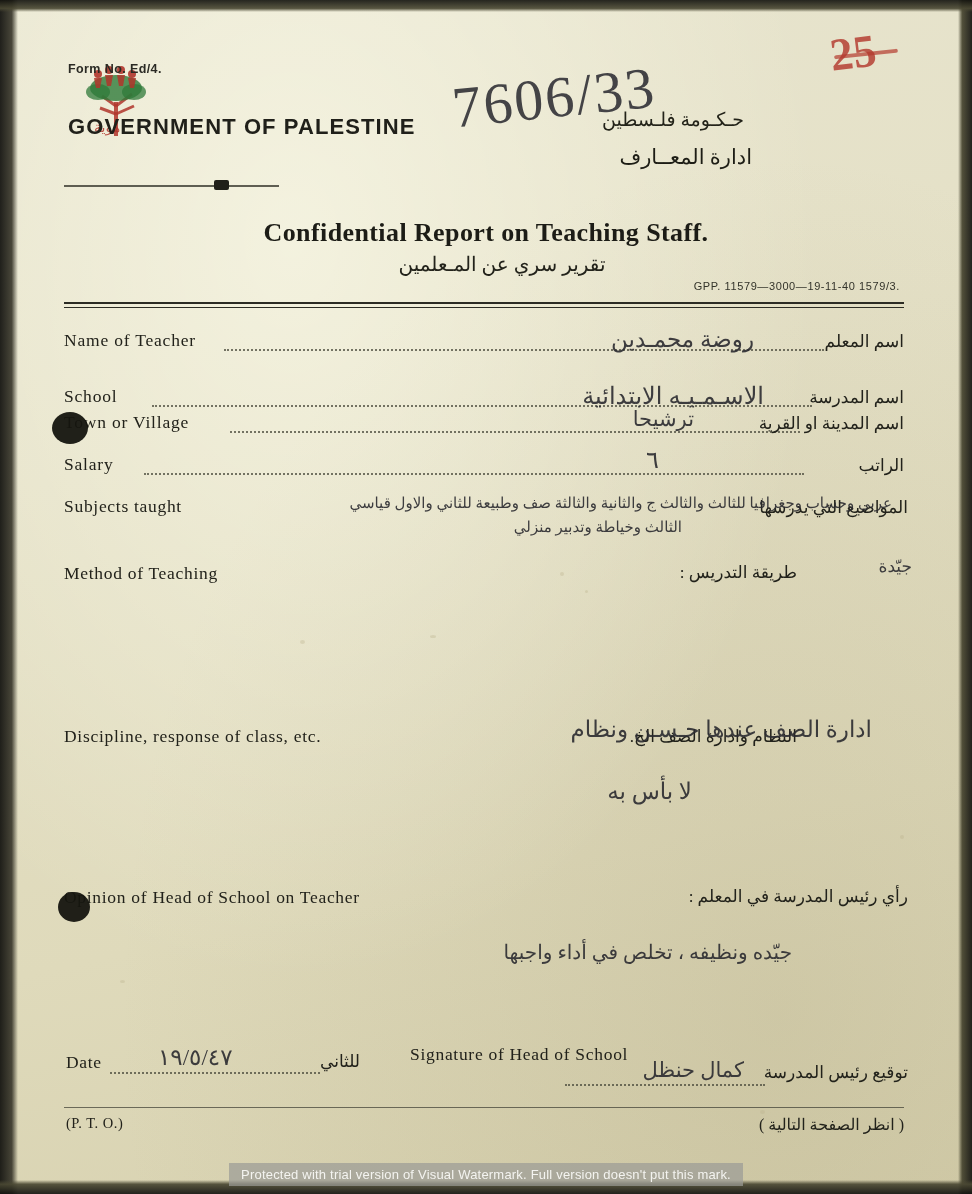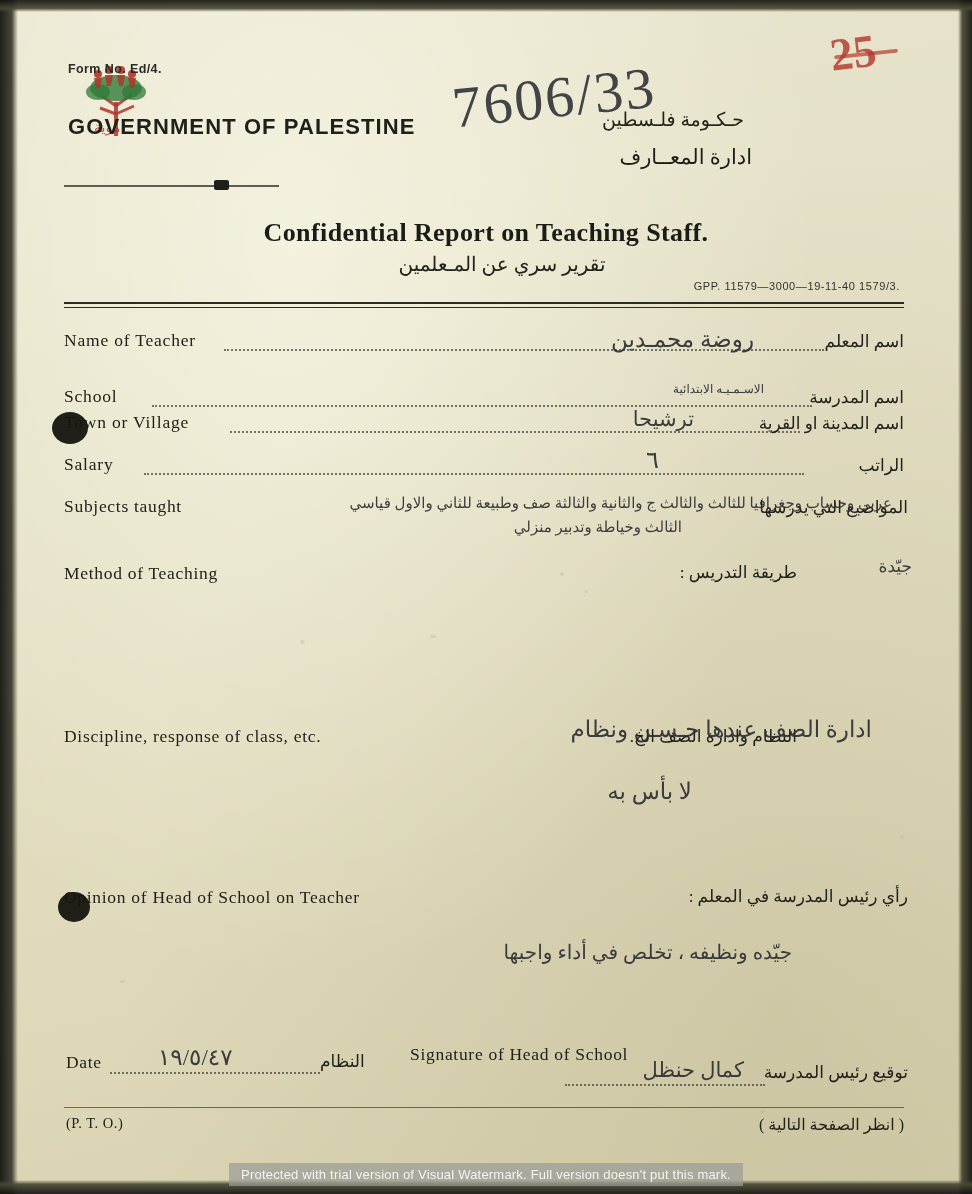--- a/index.html
+++ b/index.html
@@ -353,21 +353,21 @@
     <span class="lbl-en">Name of Teacher</span>
     <span class="dots" style="left:160px; width:600px;"></span>
     <span class="lbl-ar">اسم المعلم</span>
     <span class="hw" style="right:150px; top:-4px; font-size:23px;">روضة محمـدين</span>
   </div>
 
   <div class="row" style="top:386px;">
     <span class="lbl-en">School</span>
     <span class="dots" style="left:88px; width:660px;"></span>
     <span class="lbl-ar">اسم المدرسة</span>
-    <span class="hw" style="right:140px; top:-4px; font-size:12px;">الاسـمـيـه الابتدائية</span>
+    <span class="hw" style="right:140px; top:-4px; font-size:24px;">الاسـمـيـه الابتدائية</span>
   </div>
 
   <div class="row" style="top:412px;">
     <span class="lbl-en">Town or Village</span>
     <span class="dots" style="left:166px; width:570px;"></span>
     <span class="lbl-ar">اسم المدينة او القرية</span>
     <span class="hw" style="right:210px; top:-5px; font-size:21px;">ترشيحا</span>
   </div>
 
   <div class="row" style="top:454px;">
@@ -394,21 +394,21 @@
   <div class="block-lbl-en" style="left:64px; top:887px;">Opinion of Head of School on Teacher</div>
   <div class="block-lbl-ar" style="right:64px; top:886px;margin-left:40px;">رأي رئيس المدرسة في المعلم :</div>
   <div class="hw" style="right:180px; top:940px; font-size:20px;">جيّده ونظيفه ، تخلص في أداء واجبها</div>
 
   <div class="blot b1"></div>
   <div class="blot b2"></div>
 
   <div class="block-lbl-en" style="left:66px; top:1052px;">Date</div>
   <span class="dots" style="left:110px; top:1070px; width:210px;"></span>
   <div class="hw" style="left:158px; top:1044px; font-size:23px;">١٩/٥/٤٧</div>
-  <div class="block-lbl-ar" style="left:320px; top:1051px;">النظام</div>
+  <div class="block-lbl-ar" style="left:320px; top:1051px;">للثاني</div>
 
   <div class="block-lbl-en" style="left:410px; top:1044px; line-height:1.25;">
     <span>Signature of Head of School</span>
   </div>
   <span class="dots" style="left:565px; top:1082px; width:200px;"></span>
   <div class="hw" style="right:228px; top:1058px; font-size:21px;">كمال حنظل</div>
   <div class="block-lbl-ar" style="right:64px; top:1062px;">توقيع رئيس المدرسة</div>
 
   <div class="bottom-rule"></div>
   <div class="pto">(P. T. O.)</div>

